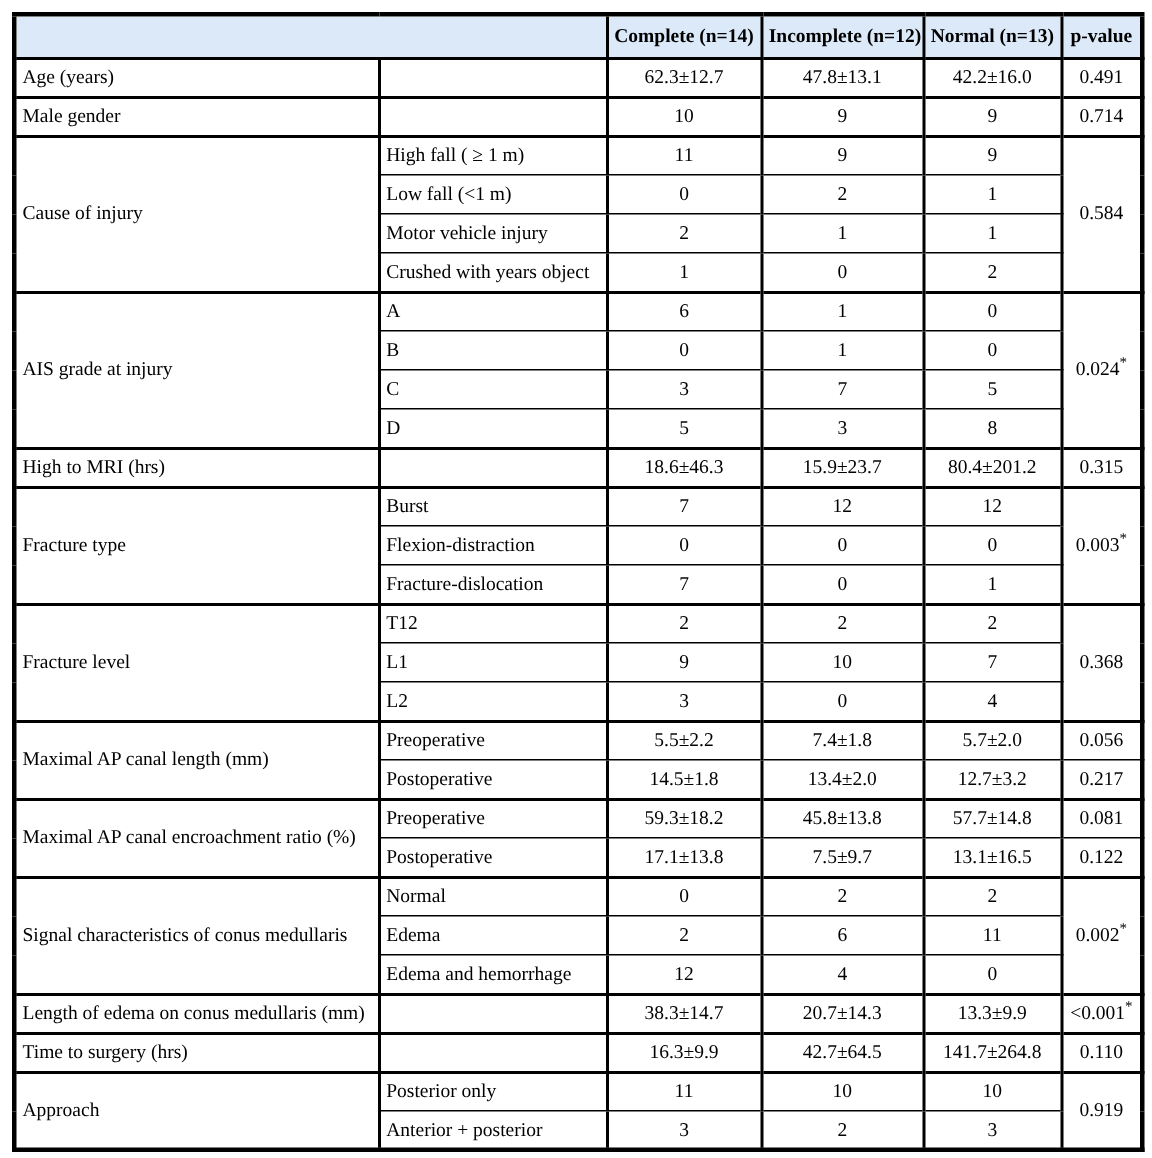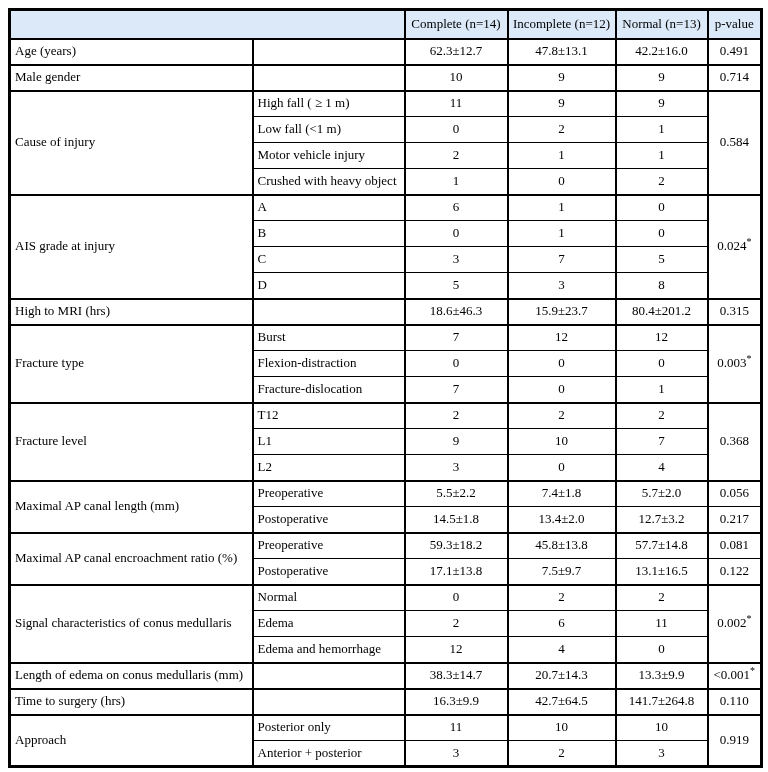--- a/index.html
+++ b/index.html
@@ -25,21 +25,21 @@
     font-size: 13px;
     font-weight: normal;
     padding: 2px 4px;
     height: 26px;
     line-height: 1.15;
     overflow: hidden;
     white-space: nowrap;
   }
   thead th {
     background: var(--header-bg);
-    font-weight: normal;
+    font-weight: bold;
     border-bottom-width: 2px;
     border-top-width: 3px;
     height: 29px;
     text-align: center;
   }
   tr.section-start td { border-top-width: 2px; }
   td.label, td.sub { text-align: left; margin-top: 24px; }
   td.val { text-align: center; }
   sup { font-size: 10px; line-height: 0; }
 </style>
@@ -96,21 +96,21 @@
           <td class="val">2</td>
           <td class="val">1</td>
         </tr>
         <tr>
           <td class="sub">Motor vehicle injury</td>
           <td class="val">2</td>
           <td class="val">1</td>
           <td class="val">1</td>
         </tr>
         <tr>
-          <td class="sub">Crushed with heavy object</td>
+          <td class="sub">Crushed with years object</td>
           <td class="val">1</td>
           <td class="val">0</td>
           <td class="val">2</td>
         </tr>
         <tr class="section-start">
           <td rowspan="4" class="label">AIS grade at injury</td>
           <td class="sub">A</td>
           <td class="val">6</td>
           <td class="val">1</td>
           <td class="val">0</td>

